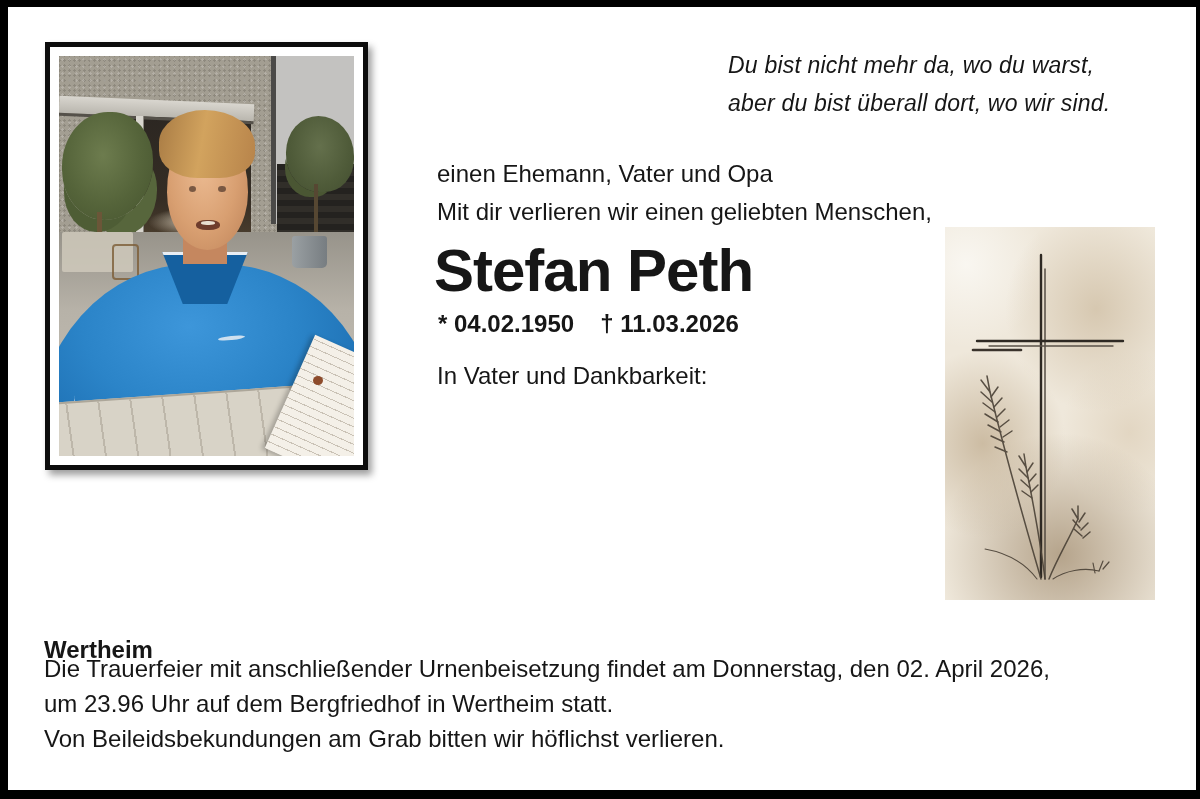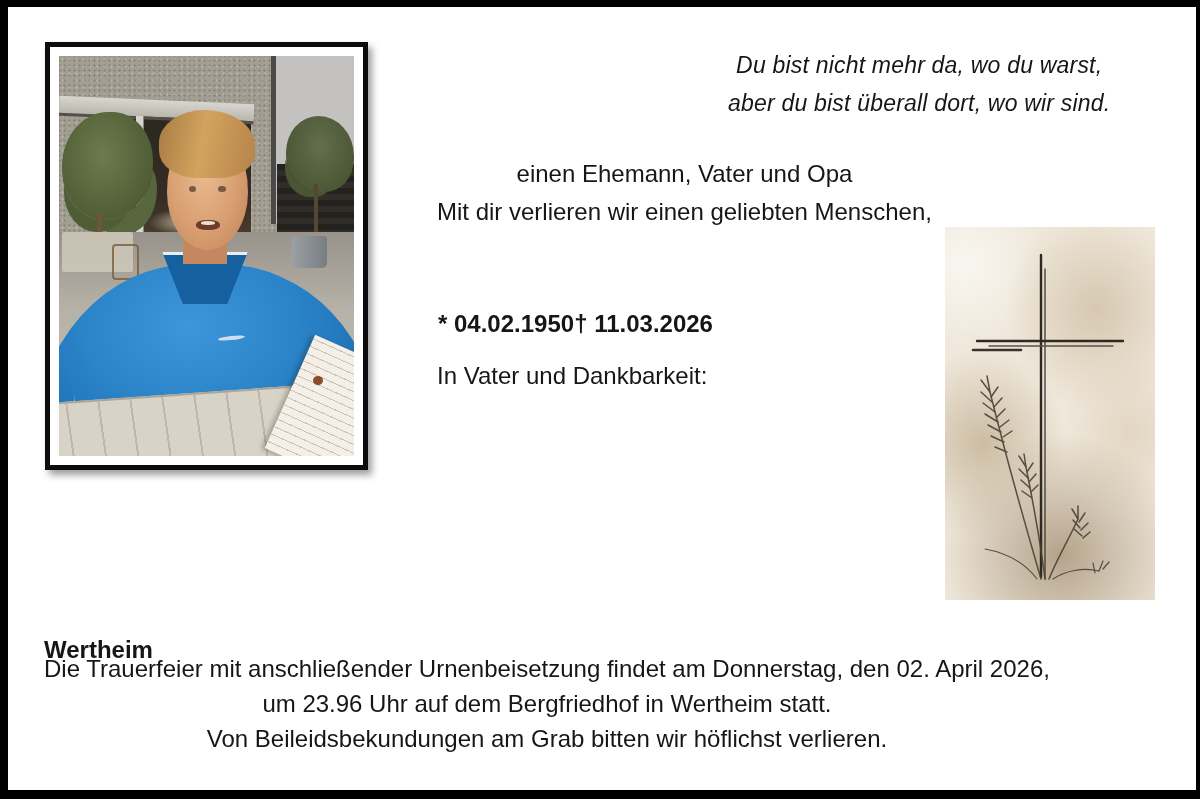--- a/index.html
+++ b/index.html
@@ -1,17 +1,17 @@
 <!DOCTYPE html>
 <html><head>
 <meta charset="utf-8">
 <style>
   html,body{margin:0;padding:0;background:#444;}
   .canvas{position:relative;width:1200px;height:799px;background:#ffffff;overflow:hidden;
-          font-family:"Liberation Sans",sans-serif;color:#161616;text-align:center;}
+          font-family:"Liberation Sans",sans-serif;color:#161616;}
   .edge{position:absolute;background:#000;}
   .edge-top{left:0;top:0;width:100%;height:7px;}
   .edge-left{left:0;top:0;width:8px;height:100%;}
   .edge-right{right:0;top:0;width:4px;height:100%;}
   .edge-bottom{left:0;bottom:0;width:100%;height:9px;}
 
   
   .photo-frame{position:absolute;left:45px;top:42px;width:323px;height:428px;
     box-sizing:border-box;border:5px solid #0c0c0c;background:#fff;padding:9px;
     box-shadow:4px 5px 7px rgba(0,0,0,.38);}
@@ -87,21 +87,21 @@
       radial-gradient(ellipse 50% 30% at 10% 10%,rgba(250,248,243,.9),transparent 75%);}
   .memorial svg{display:block;width:100%;height:100%;}
 
   
   .quote{position:absolute;left:728px;top:46px;font-size:23px;font-style:italic;
     line-height:38px;letter-spacing:.2px;white-space:nowrap;}
   .intro{position:absolute;left:437px;top:155px;font-size:24px;line-height:38px;white-space:nowrap;}
   .name{position:absolute;left:434px;top:236px;font-size:60px;font-weight:bold;
     letter-spacing:-1px;white-space:nowrap;}
   .dates{position:absolute;left:438px;top:310px;font-size:24px;font-weight:bold;white-space:nowrap;}
-  .dates .death{}
+  .dates .death{margin-left:26px;}
   .family-heading{position:absolute;left:437px;top:362px;font-size:24px;white-space:nowrap;}
   .members{position:absolute;left:437px;top:397px;font-size:24px;font-weight:bold;
     line-height:34.6px;white-space:nowrap;}
   .city{position:absolute;left:44px;top:636px;font-size:24px;font-weight:bold;white-space:nowrap;}
   .footer-text{position:absolute;left:44px;top:651px;font-size:24px;line-height:35px;white-space:nowrap;}
 </style>
 </head>
 <body>
 
 <div class="canvas">
@@ -177,20 +177,21 @@
   <div class="quote">
     <div>Du bist nicht mehr da, wo du warst,</div>
     <div>aber du bist überall dort, wo wir sind.</div>
   </div>
 
   <div class="intro">
     <div>einen Ehemann, Vater und Opa</div>
     <div>Mit dir verlieren wir einen geliebten Menschen,</div>
   </div>
 
+  <div class="name">Stefan Peth</div>
   <div class="dates">
     <span>* 04.02.1950</span><span class="death">† 11.03.2026</span>
   </div>
 
   <div class="family-heading">In Vater und Dankbarkeit:</div>
 
   <div class="city">Wertheim</div>
   <div class="footer-text">
     <div>Die Trauerfeier mit anschließender Urnenbeisetzung findet am Donnerstag, den 02. April 2026,</div>
     <div>um 23.96 Uhr auf dem Bergfriedhof in Wertheim statt.</div>

